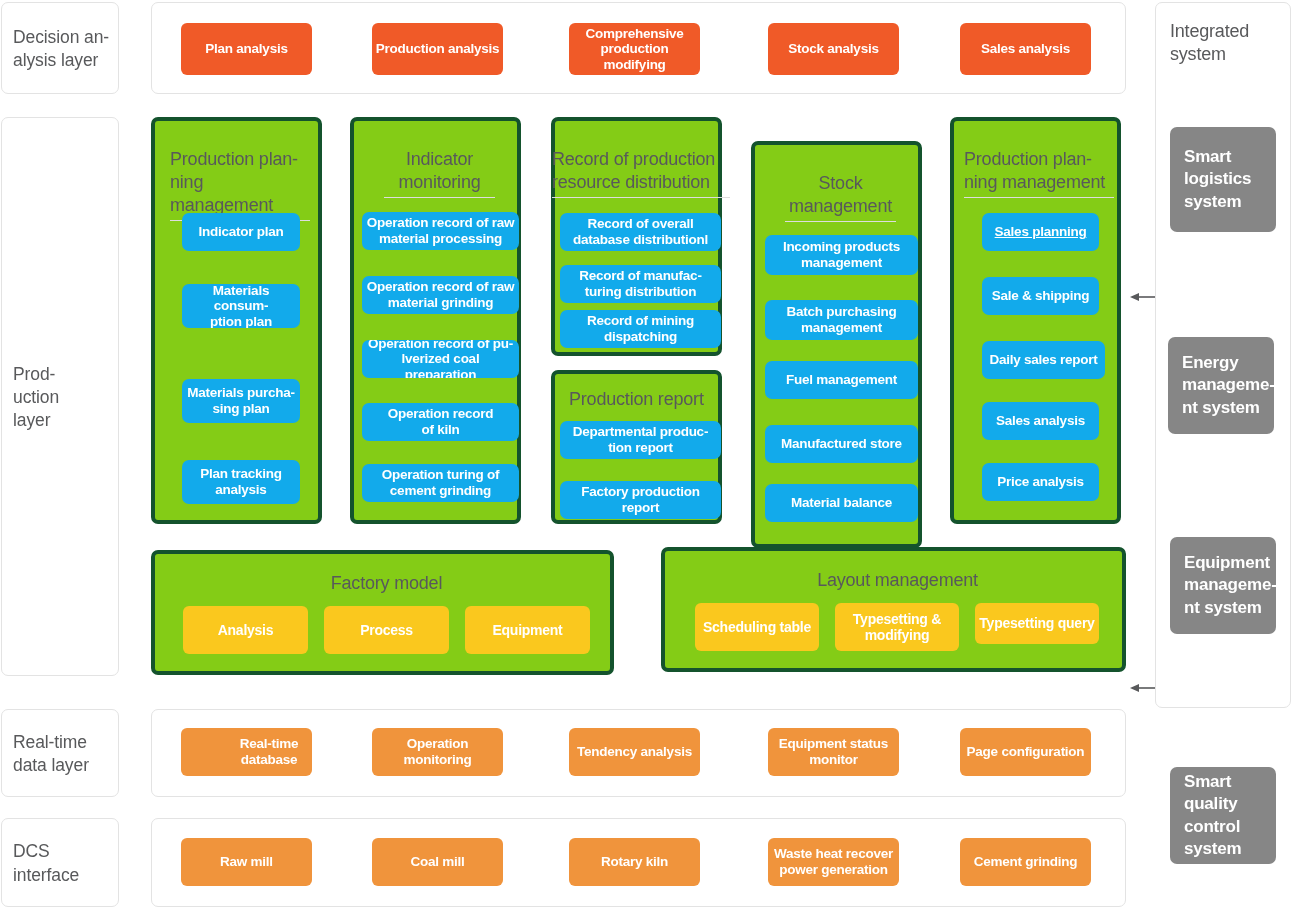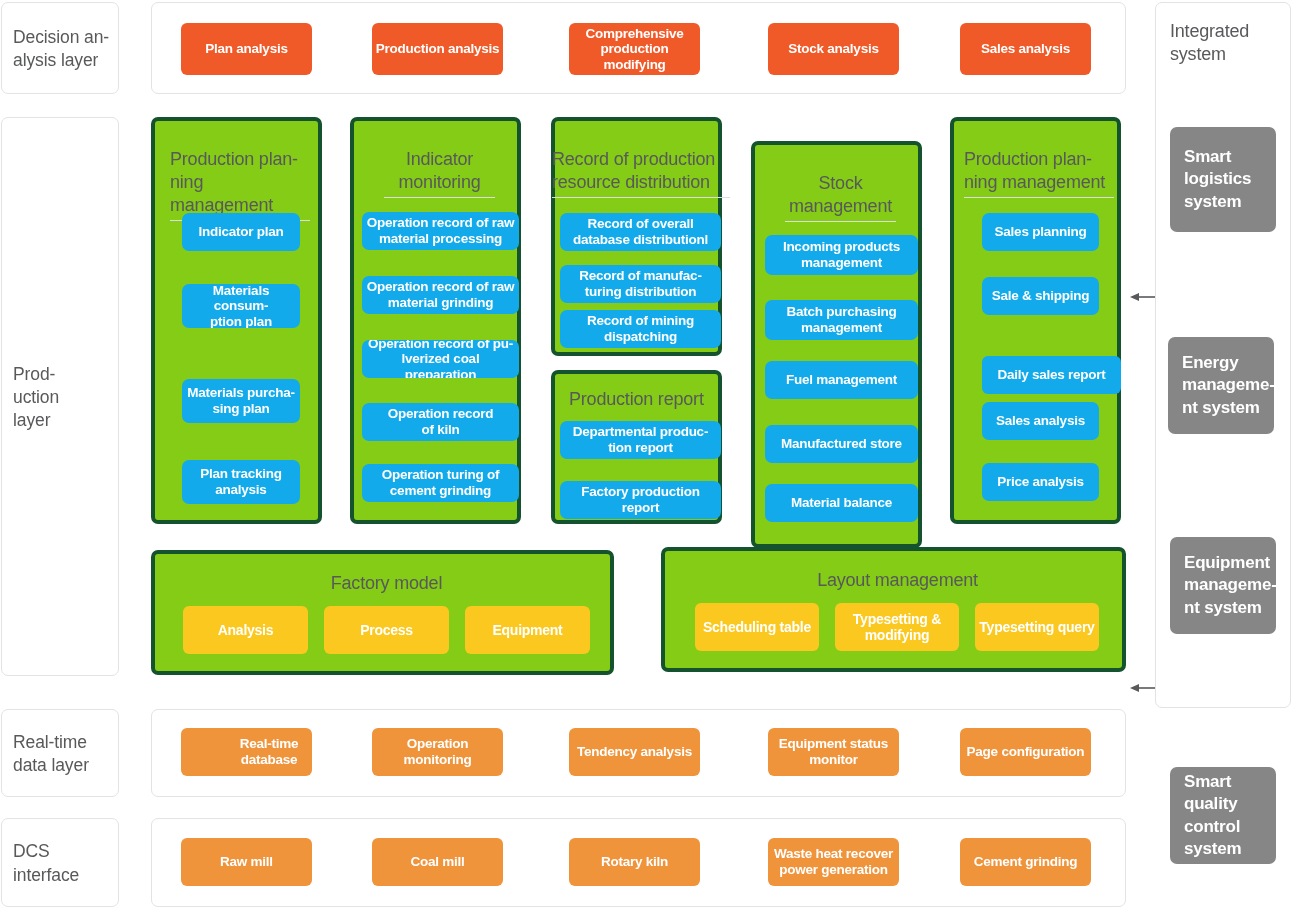--- a/index.html
+++ b/index.html
@@ -178,40 +178,40 @@
     <div class="chip blue" style="left:10px; top:155px; width:153px; height:40px;">Batch purchasing
 management</div>
     <div class="chip blue" style="left:10px; top:216px; width:153px; height:38px;">Fuel management</div>
     <div class="chip blue" style="left:10px; top:280px; width:153px; height:38px;">Manufactured store</div>
     <div class="chip blue" style="left:10px; top:339px; width:153px; height:38px;">Material balance</div>
   </div>
 
   <div class="card" style="left:950px; top:117px; width:171px; height:407px;">
     <div class="card-title underlined" style="left:10px; top:27px; width:150px; white-space:pre-line;">Production plan-
 ning management</div>
-    <div class="chip blue" style="left:28px; top:92px; width:117px; height:38px;">Sales planning</div>
+    <div class="chip blue" style="left:28px; top:92px; width:117px; height:38px;text-decoration:underline;">Sales planning</div>
     <div class="chip blue" style="left:28px; top:156px; width:117px; height:38px;">Sale &amp; shipping</div>
-    <div class="chip blue" style="left:28px; top:235px; width:139px; height:38px;border-radius:6px;">Daily sales report</div>
+    <div class="chip blue" style="left:28px; top:220px; width:123px; height:38px;">Daily sales report</div>
     <div class="chip blue" style="left:28px; top:281px; width:117px; height:38px;">Sales analysis</div>
     <div class="chip blue" style="left:28px; top:342px; width:117px; height:38px;">Price analysis</div>
   </div>
 
   <div class="card" style="left:151px; top:550px; width:463px; height:125px;">
     <div class="card-title centered" style="left:0; top:18px; width:463px;">Factory model</div>
     <div class="chip yellow big" style="left:28px; top:52px; width:125px; height:48px;">Analysis</div>
     <div class="chip yellow big" style="left:169px; top:52px; width:125px; height:48px;">Process</div>
     <div class="chip yellow big" style="left:310px; top:52px; width:125px; height:48px;">Equipment</div>
   </div>
 
   <div class="card" style="left:661px; top:547px; width:465px; height:125px;">
     <div class="card-title centered" style="left:0; top:18px; width:465px;">Layout management</div>
     <div class="chip yellow big" style="left:30px; top:52px; width:124px; height:48px;">Scheduling table</div>
     <div class="chip yellow big" style="left:170px; top:52px; width:124px; height:48px;">Typesetting &amp;
 modifying</div>
-    <div class="chip yellow big" style="left:310px; top:52px; width:124px; height:48px;">Typesetting query</div>
+    <div class="chip yellow big" style="left:310px; top:52px; width:124px; height:41px;">Typesetting query</div>
   </div>
 
   <div class="panel" style="left:151px; top:709px; width:975px; height:88px;">
     <div class="chip orange" style="left:29px; top:18px; width:131px; height:48px;padding-left:48px;">Real-time database</div>
     <div class="chip orange" style="left:220px; top:18px; width:131px; height:48px;">Operation monitoring</div>
     <div class="chip orange" style="left:417px; top:18px; width:131px; height:48px;">Tendency analysis</div>
     <div class="chip orange" style="left:616px; top:18px; width:131px; height:48px;">Equipment status
 monitor</div>
     <div class="chip orange" style="left:808px; top:18px; width:131px; height:48px;">Page configuration</div>
   </div>

